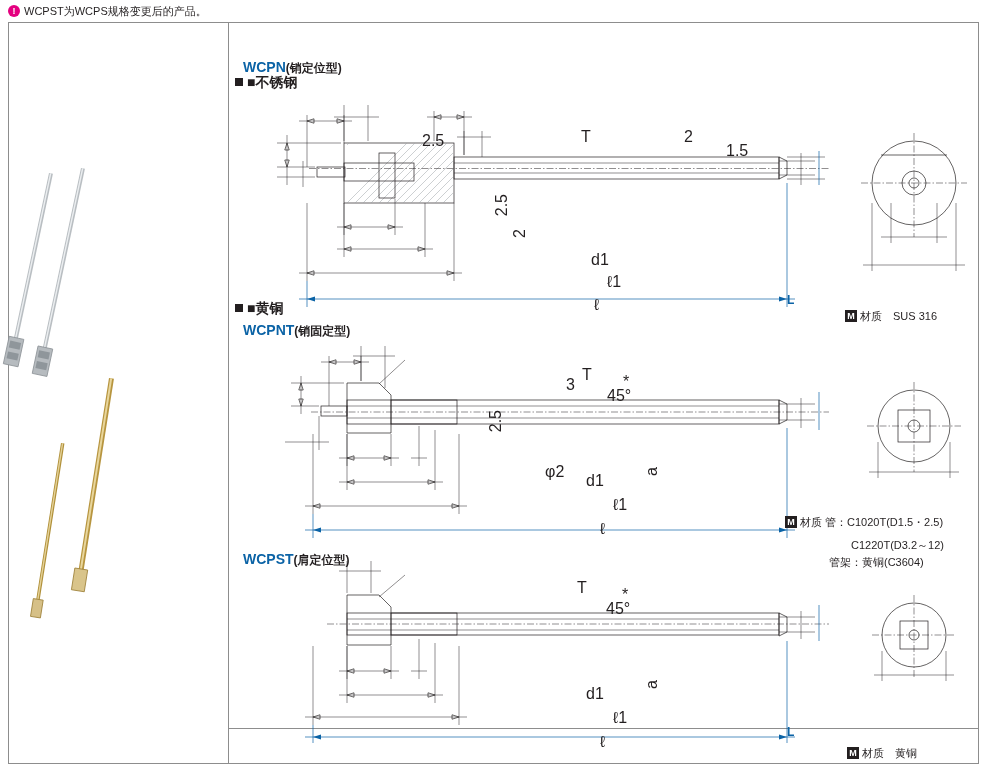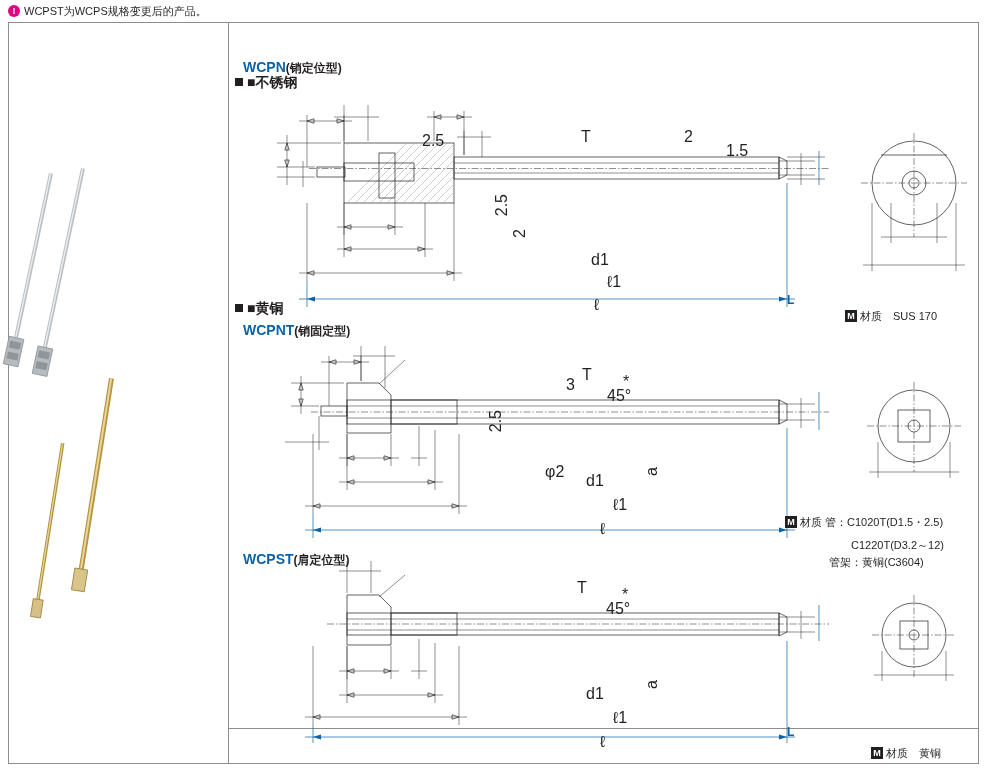--- a/index.html
+++ b/index.html
@@ -214,21 +214,21 @@
     <div class="dim" style="left:455px;top:84px;">2</div>
     <div class="dim" style="left:497px;top:98px;">1.5</div>
     <div class="dim vert" style="left:264px;top:150px;">2.5</div>
     <div class="dim vert" style="left:282px;top:185px;">2</div>
     <div class="dim" style="left:362px;top:207px;">d1</div>
     <div class="dim" style="left:378px;top:229px;">ℓ1</div>
     <div class="dim" style="left:365px;top:252px;">ℓ</div>
     <div class="dimblue" style="left:558px;top:270px;">L</div>
 
     <div class="matline" style="left:616px;top:286px;">
-      <span class="mbadge">M</span><span>材质　SUS 170</span>
+      <span class="mbadge">M</span><span>材质　SUS 316</span>
     </div>
 
     <div class="sec-title" style="left:6px;top:277px;">
       <span class="sq"></span><span>■黄铜</span>
     </div>
     <div class="model" style="left:14px;top:299px;">
       <span>WCPNT</span><span class="cn">(销固定型)</span>
     </div>
 
     <svg width="750" height="230" style="top:315px;">
@@ -388,19 +388,19 @@
 
     <div class="dim" style="left:348px;top:535px;">T</div>
     <div class="dim" style="left:393px;top:542px;">*</div>
     <div class="dim" style="left:377px;top:556px;">45°</div>
     <div class="dim" style="left:357px;top:641px;">d1</div>
     <div class="dim vert" style="left:414px;top:636px;">a</div>
     <div class="dim" style="left:384px;top:665px;">ℓ1</div>
     <div class="dim" style="left:371px;top:689px;">ℓ</div>
     <div class="dimblue" style="left:558px;top:702px;">L</div>
 
-    <div class="matline" style="left:618px;top:723px;margin-left:24px;">
+    <div class="matline" style="left:618px;top:723px;">
       <span class="mbadge">M</span><span>材质　黄铜</span>
     </div>
   </div>
 
 
 </div>
 
 </body></html>

